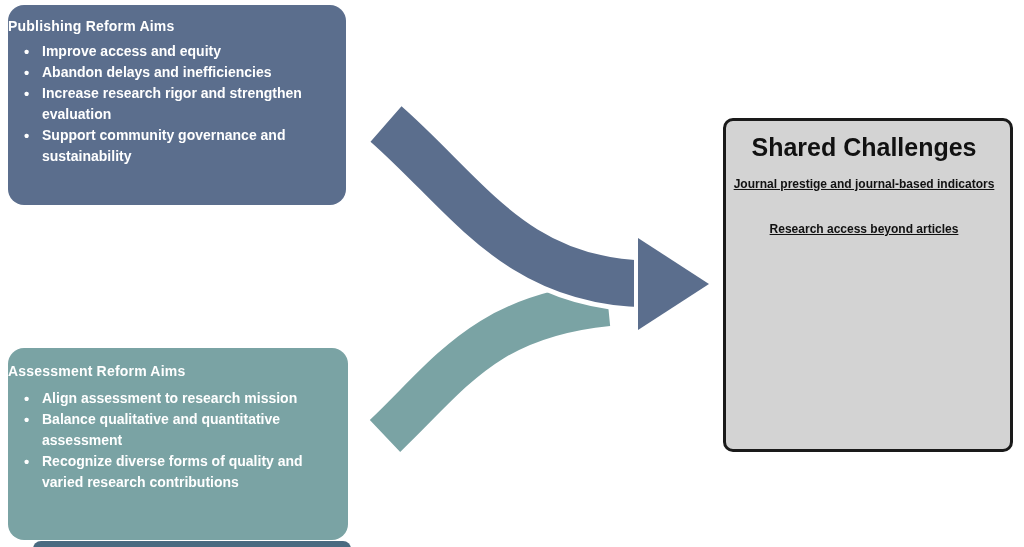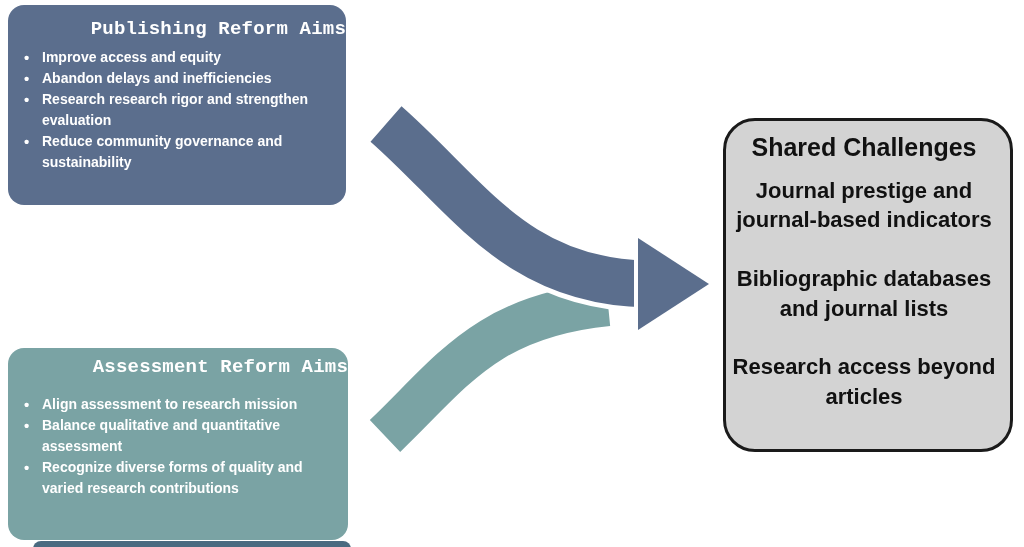--- a/index.html
+++ b/index.html
@@ -23,34 +23,33 @@
     left: 8px; top: 5px;
     width: 338px; height: 200px;
     background: #5b6e8d;
   }
   #assessment-box {
     left: 8px; top: 348px;
     width: 340px; height: 192px;
     background: #7aa3a4;
   }
   .reform-box h2 {
-    text-align: right;
-    font-size: 19px;
+    text-align: left;
+    font-size: 14px;
     font-weight: bold;
     letter-spacing: 0.2px;
-    font-family: Liberation Mono, monospace;
   }
   #publishing-box h2 { padding-top: 13px; }
-  #assessment-box h2 { padding-top: 8px; }
+  #assessment-box h2 { padding-top: 15px; }
   .reform-box ul {
     list-style: none;
     margin-top: 7px;
     padding-right: 6px;
   }
-  #assessment-box ul { margin-top: 16px; }
+  #assessment-box ul { margin-top: 9px; }
   .reform-box li {
     position: relative;
     padding-left: 34px;
     font-size: 14px;
     font-weight: bold;
     line-height: 21px;
   }
   .reform-box li::before {
     content: "\2022";
     position: absolute;
@@ -59,36 +58,37 @@
     font-size: 15px;
   }
 
   
   #shared-box {
     position: absolute;
     left: 723px; top: 118px;
     width: 290px; height: 334px;
     background: #d3d3d3;
     border: 3px solid #1a1a1a;
-    border-radius: 32px;
+    border-radius: 10px;
     color: #111111;
     text-align: center;
     padding: 10px 14px 0 6px;
   }
   #shared-box h2 {
     font-size: 25px;
     font-weight: bold;
     line-height: 1.3;
     margin-bottom: 12px;
   }
   #shared-box .challenge {
-    font-size: 22px;
+    font-size: 12px;
     font-weight: bold;
     line-height: 1.35;
     margin-bottom: 29px;
+    text-decoration: underline;
   }
 
   
   #arrow-layer {
     position: absolute;
     left: 0; top: 0;
     width: 1024px; height: 547px;
     pointer-events: none;
   }
 
@@ -117,36 +117,35 @@
     <path d="M 638,238 L 709,284 L 638,330 Z" stroke-width="8" stroke-linejoin="miter" fill="none" stroke="#ffffff"></path>
 
     <path d="M 638,238 L 709,284 L 638,330 Z" fill="#5b6e8d"></path>
   </svg>
 
   <div class="reform-box" id="publishing-box">
     <h2>Publishing Reform Aims</h2>
     <ul>
       <li>Improve access and equity</li>
       <li>Abandon delays and inefficiencies</li>
-      <li>Research research rigor and strengthen evaluation</li>
-      <li>Reduce community governance and sustainability</li>
+      <li>Increase research rigor and strengthen evaluation</li>
+      <li>Support community governance and sustainability</li>
     </ul>
   </div>
 
   <div class="reform-box" id="assessment-box">
     <h2>Assessment Reform Aims</h2>
     <ul>
       <li>Align assessment to research mission</li>
       <li>Balance qualitative and quantitative assessment</li>
       <li>Recognize diverse forms of quality and varied research contributions</li>
     </ul>
   </div>
 
   <div id="shared-box">
     <h2>Shared Challenges</h2>
     <div class="challenge">Journal prestige and journal-based indicators</div>
-    <div class="challenge">Bibliographic databases and journal lists</div>
     <div class="challenge">Research access beyond articles</div>
   </div>
 
   <div id="partial-bottom-box"></div>
 
 </div>
 
 </body></html>

